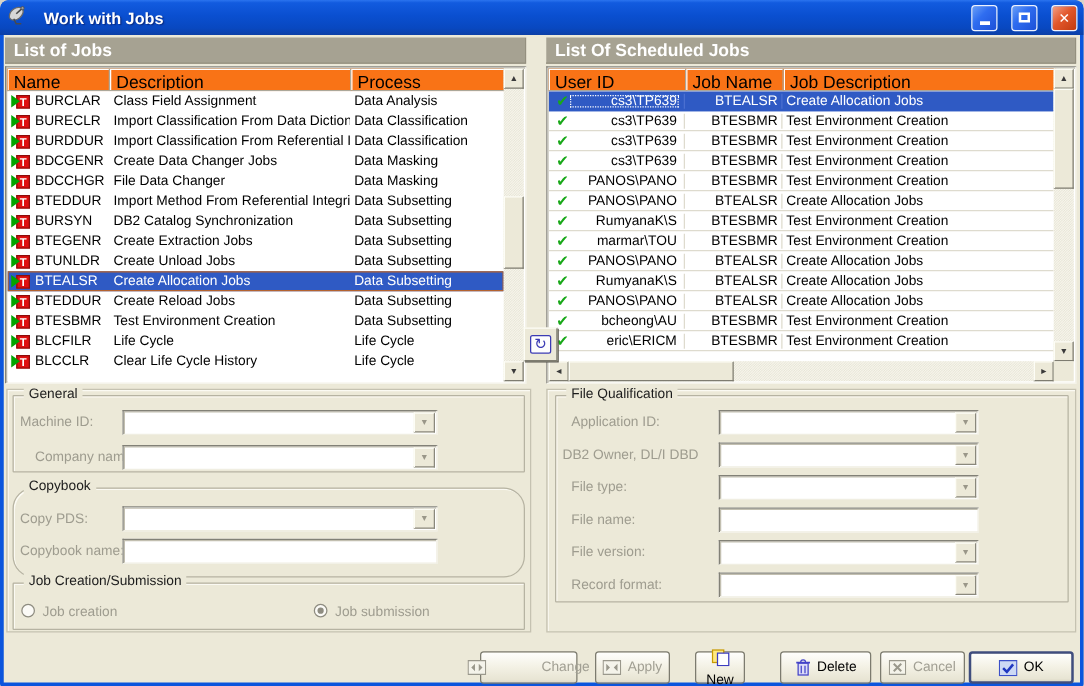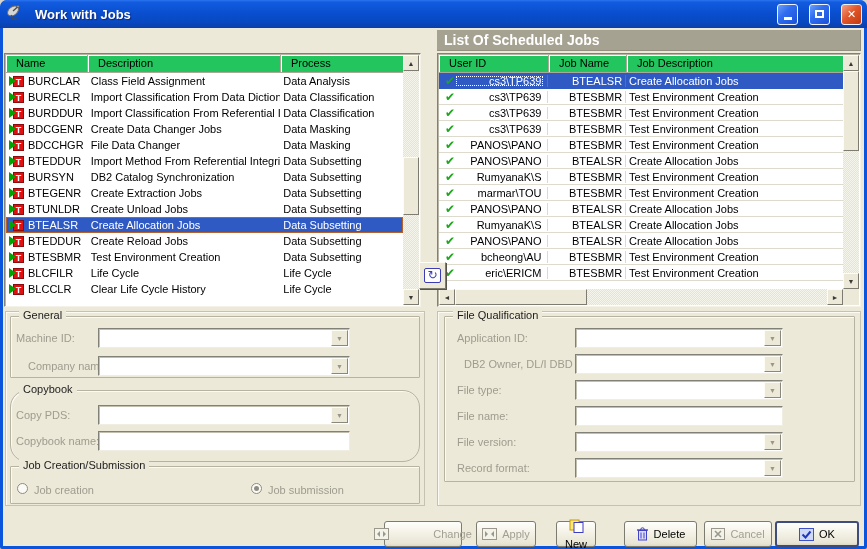--- a/index.html
+++ b/index.html
@@ -18,21 +18,21 @@
   .winbtn .dash{width:8px;height:3px;background:#fff;margin-top:9px;}
   .winbtn .sq{width:9px;height:8px;border:2px solid #fff;}
 
   .client{position:absolute;top:28px;left:3px;right:3px;bottom:3px;background:#ece9d8;}
 
   .strip{position:absolute;height:21px;background:#a6a292;color:#fff;font-weight:bold;font-size:14px;
     line-height:21px;padding-left:7px;box-shadow:inset -1px -1px 0 #94907f;}
 
   .listbox{position:absolute;background:#fff;border:1px solid;border-color:#838177 #f4f2e8 #f4f2e8 #838177;box-shadow:inset 1px 1px 0 #b8b5a6;}
   .gridhead{position:absolute;top:1px;left:1px;height:18px;display:flex;}
-  .hcell{background:#22c55e;font-size:11px;padding:2px 0 0 10px;color:#000;
+  .hcell{background:#f97316;font-size:14px;padding:2px 0 0 5px;color:#000;
     border-right:1px solid #aca89a;border-bottom:1px solid #aca89a;box-shadow:inset 1px 1px 0 #fff;overflow:hidden;white-space:nowrap;}
   .rows{position:absolute;left:1px;overflow:hidden;background:#fff;}
   .row{display:flex;align-items:center;font-size:11px;color:#000;white-space:nowrap;}
   .row .cell{overflow:hidden;white-space:nowrap;padding:0 3px;}
   .row.sel{background:#2f5ac4;color:#fff;}
 
   
   #left-rows .row{height:16px;}
   #left-rows .row.sel{outline:1px solid #b4632f;outline-offset:-1px;}
   .c-name{width:82px;display:flex;align-items:center;}
@@ -109,20 +109,21 @@
     <span class="winbtn">
         <span class="sq"></span>
       </span>
     <span class="winbtn close">
         <span>✕</span>
       </span>
   </div>
 
   <div class="client">
 
+    <div class="strip" style="left:1px;top:2px;width:417px;">List of Jobs</div>
     <div class="listbox" style="left:1px;top:25px;width:417px;height:254px;">
       <div class="gridhead" id="left-head">
           <div class="hcell" style="width: 82px;">Name</div>
           <div class="hcell" style="width: 193px;">Description</div>
           <div class="hcell" style="width: 123px;">Process</div>
         </div>
       <div class="rows" id="left-rows" style="top:19px;right:17px;bottom:1px;">
           <div class="row">
             <span class="cell c-name">
               <span class="play"></span>
@@ -426,21 +427,21 @@
 
     <div class="panel" style="left:434px;top:283px;width:424px;height:195px;"></div>
     <div class="group" style="left:441px;top:288px;width:411px;height:166px;">
       <span class="group-title">File Qualification</span>
     </div>
     <span class="flabel" style="left:454px;top:304px;">Application ID:</span>
     <div class="field combo" style="left:572px;top:300px;width:208px;">
       <span></span>
       <span class="drop">▼</span>
     </div>
-    <span class="flabel" style="left:461px;top:330px;">DB2 Owner, DL/I DBD</span>
+    <span class="flabel" style="left:447px;top:330px;">DB2 Owner, DL/I DBD</span>
     <div class="field combo" style="left:572px;top:326px;width:208px;">
       <span></span>
       <span class="drop">▼</span>
     </div>
     <span class="flabel" style="left:454px;top:356px;">File type:</span>
     <div class="field combo" style="left:572px;top:352px;width:208px;">
       <span></span>
       <span class="drop">▼</span>
     </div>
     <span class="flabel" style="left:454px;top:382px;">File name:</span>

